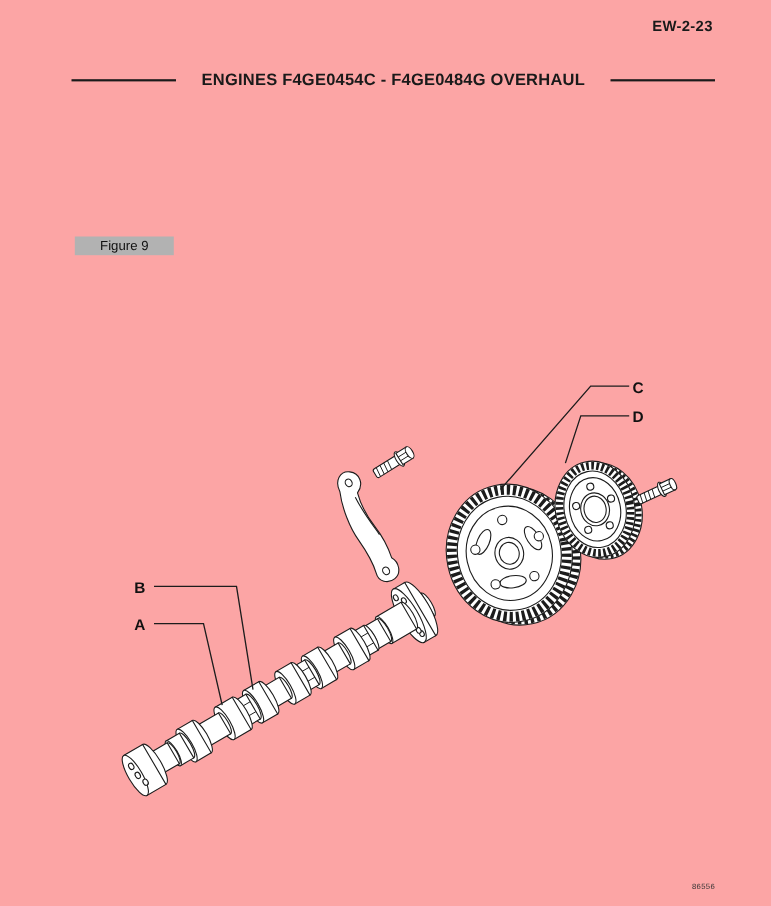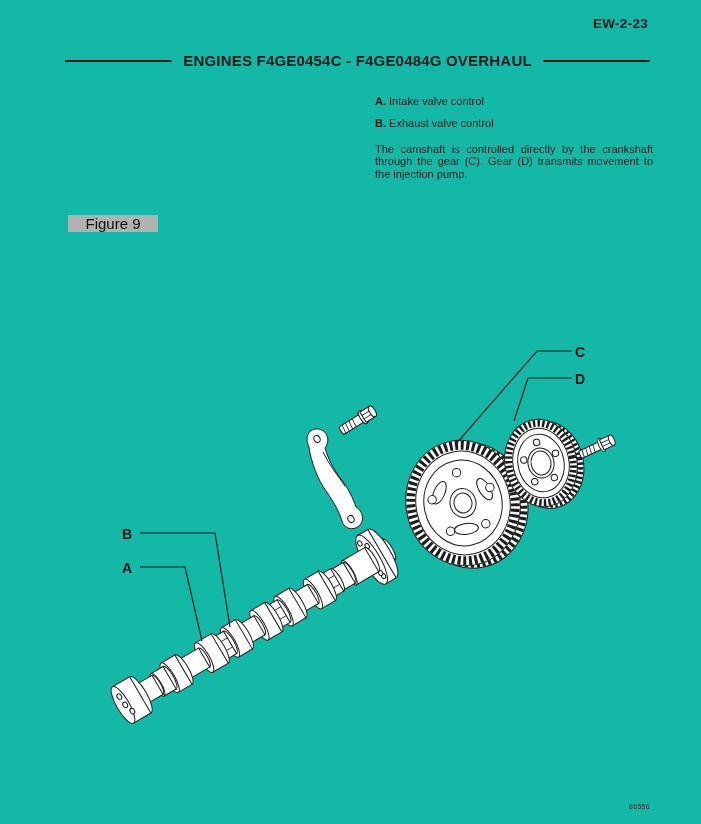--- a/index.html
+++ b/index.html
@@ -1,32 +1,32 @@
 <!DOCTYPE html>
 <html><head>
 <meta charset="utf-8">
 <style>
   html,body{margin:0;padding:0;background:#fff;}
-  .page{position:relative;width:701px;height:824px;background:#14b8a6;overflow:hidden;
+  .page{position:relative;width:701px;height:824px;background:#fca5a5;overflow:hidden;
         font-family:"Liberation Sans",sans-serif;color:#1a1a1a;}
   .page-code{position:absolute;top:16px;right:53px;font-size:13.5px;font-weight:bold;letter-spacing:.3px;}
   .title-row{position:absolute;left:65px;right:51px;top:48px;display:flex;align-items:center;}
   .title-row .rule{flex:1;height:2px;background:#1a1a1a;}
-  .title{margin:4px;padding:0 7px;font-size:15px;font-weight:bold;letter-spacing:.2px;white-space:nowrap;}
+  .title{margin:16px;padding:0 7px;font-size:15px;font-weight:bold;letter-spacing:.2px;white-space:nowrap;}
   .col{position:absolute;top:82px;font-size:11px;line-height:12.4px;text-align:justify;}
   .col-left{left:68px;width:285px;}
   .col-right{left:375px;width:278px;}
   .col h2{margin:2px 0 0 0;font-size:11.5px;line-height:13px;}
   .col p{margin:8px 0 0 0;}
   .legend-item{margin:0;text-align:left;}
   .legend-item.first{margin-top:13px;}
   .legend-item + .legend-item{margin-top:10px;}
   .col-right .body-par{margin-top:13px;}
   .figure-tag{position:absolute;left:68px;top:215px;width:90px;height:17px;background:#b2b2b2;
-              font-size:15px;line-height:17px;text-align:center;color:#111;}
+              font-size:12px;line-height:17px;text-align:center;color:#111;}
   .doc-num{position:absolute;top:803px;right:51px;font-size:7px;color:#333;letter-spacing:.3px;}
   svg{position:absolute;left:0;top:330px;}
   .w{fill:#fff;stroke:#1c1c1c;stroke-width:1;}
   .n{fill:none;stroke:#1c1c1c;stroke-width:1;}
   .s{stroke:#1c1c1c;stroke-width:.8;}
   .teeth-big{fill:none;stroke:#1c1c1c;stroke-width:9;stroke-dasharray:3 2.6;}
   .teeth-small{fill:none;stroke:#1c1c1c;stroke-width:7;stroke-dasharray:2.4 2.2;}
   .callout{fill:none;stroke:#1c1c1c;stroke-width:1.2;}
   .callout-letter{font-family:"Liberation Sans",sans-serif;font-size:14px;font-weight:bold;fill:#111;}
 </style>
@@ -39,25 +39,20 @@
 
   <div class="title-row">
     <div class="rule"></div>
     <h1 class="title">ENGINES F4GE0454C - F4GE0484G OVERHAUL</h1>
     <div class="rule"></div>
   </div>
 
   <div class="col col-left">
   </div>
 
-  <div class="col col-right">
-    <p class="legend-item first"><b>A.</b> <span>Intake valve control</span></p>
-    <p class="legend-item"><b>B.</b> <span>Exhaust valve control</span></p>
-    <p class="body-par">The camshaft is controlled directly by the crankshaft through the gear (C). Gear (D) transmits movement to the injection pump.</p>
-  </div>
 
   <div class="figure-tag">Figure 9</div>
 
   <svg width="701" height="494" viewBox="0 330 701 494">
 
     <g id="camshaft" transform="translate(123,705) rotate(-30.3)">
         <ellipse cx="308" cy="0" rx="3.5999999999999996" ry="12" class="w"></ellipse>
         <rect x="300" y="-12" width="8" height="24" class="w"></rect>
         <ellipse cx="300" cy="0" rx="3.5999999999999996" ry="12" class="w"></ellipse>
         <ellipse cx="300" cy="0" rx="8.4" ry="28" class="w"></ellipse>

